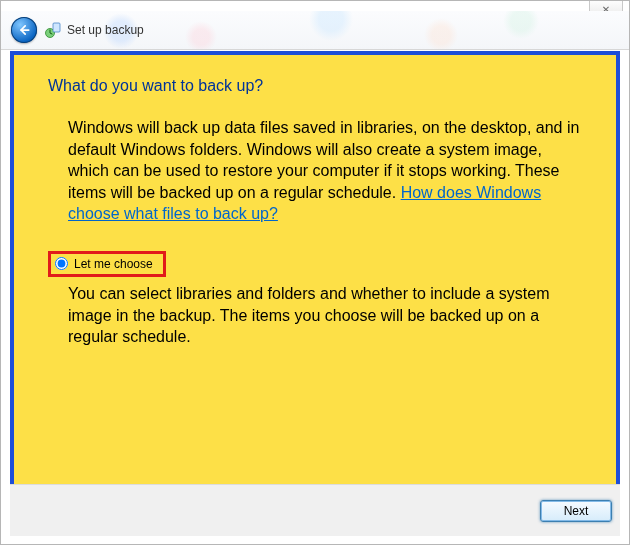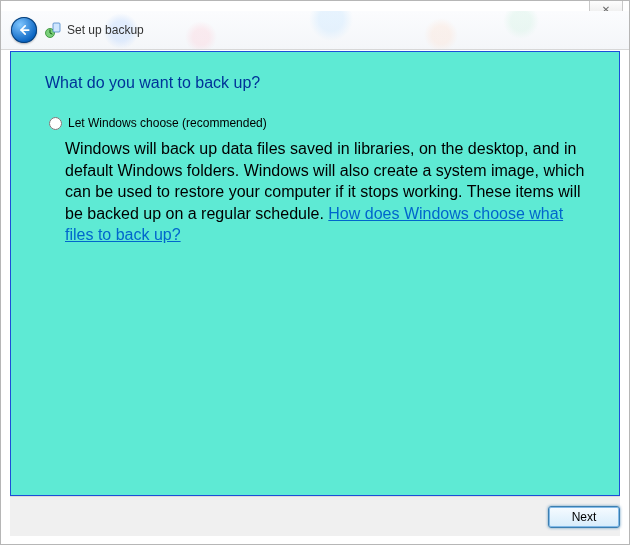--- a/index.html
+++ b/index.html
@@ -70,22 +70,22 @@
   }
   .back-btn svg { width: 14px; height: 14px; }
   .wiz-icon {
     width: 16px; height: 16px; margin-right: 6px; position: relative;
   }
   .header-title { font-size: 12px; color: #333; text-align: right; }
   
   .panel {
     position: absolute;
     top: 50px; left: 9px; right: 9px; bottom: 48px;
-    border: 1px solid #1d4ed8;
-    background: #5eead4;
+    border: 4px solid #1d4ed8;
+    background: #fde047;
     box-sizing: border-box;
     padding: 22px 34px 10px 34px;
   }
   .heading {
     color: #003399;
     font-size: 16px;
     font-weight: normal;
     margin: 0 0 22px 0;
   }
   .option { margin-bottom: 26px; }
@@ -113,22 +113,23 @@
   .highlight-box {
     display: inline-flex;
     align-items: center;
     border: 3px solid #e11b1b;
     padding: 3px 10px 3px 4px;
   }
   
   .footer {
     position: absolute;
     left: 9px; right: 9px; bottom: 8px;
-    height: 40px;
+    height: 52px;
     display: flex; justify-content: flex-end; align-items: center;
+    padding-right: 8px;
     background: #f0f0f0;
     border-top: 1px solid #dcdcdc;
     box-sizing: border-box;
   }
   .btn {
     min-width: 72px; height: 22px;
     font-size: 12px;
     font-family: inherit;
     border: 1px solid #8a8a8a;
     border-radius: 3px;
@@ -167,28 +168,33 @@
         <rect x="8" y="1" width="7" height="9" rx="1" fill="#cfe6ff" stroke="#4a87c7" stroke-width="0.8"></rect>
       </svg>
     </div>
     <span class="header-title">Set up backup</span>
   </div>
 
   <div class="panel">
     <h1 class="heading">What do you want to back up?</h1>
 
     <div class="option">
-      <label class="opt-head">
-        <input type="radio" name="backupmode" style="">
-        <span class="opt-label">Let Windows choose (recommended)</span>
-      </label>
       <div class="opt-desc">
         <span>Windows will back up data files saved in libraries, on the desktop, and in default Windows folders. Windows will also create a system image, which can be used to restore your computer if it stops working. These items will be backed up on a regular schedule. </span><a>How does Windows choose what files to back up?</a>
       </div>
     </div>
 
+    <div class="option">
+      <span class="highlight-box">
+        <label class="opt-head" style="padding:0">
+          <input type="radio" name="backupmode" checked="" style="">
+          <span class="opt-label">Let me choose</span>
+        </label>
+      </span>
+      <div class="opt-desc">You can select libraries and folders and whether to include a system image in the backup. The items you choose will be backed up on a regular schedule.</div>
+    </div>
   </div>
 
   <div class="footer">
     <button class="btn primary">Next</button>
   </div>
 
 </div>
 
 </body></html>

